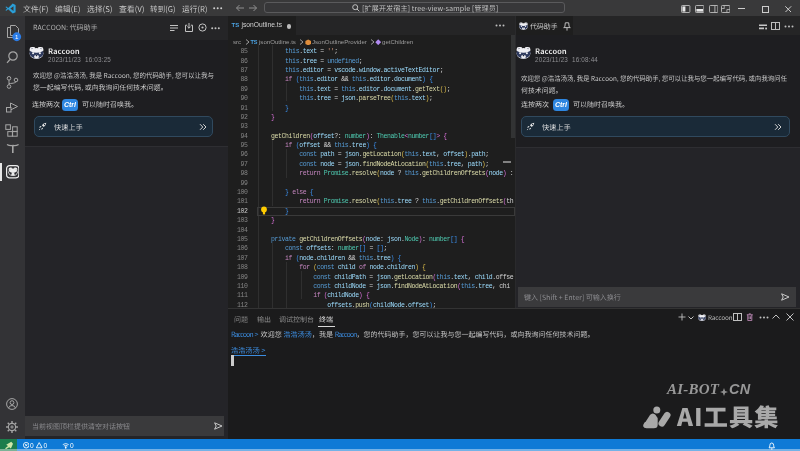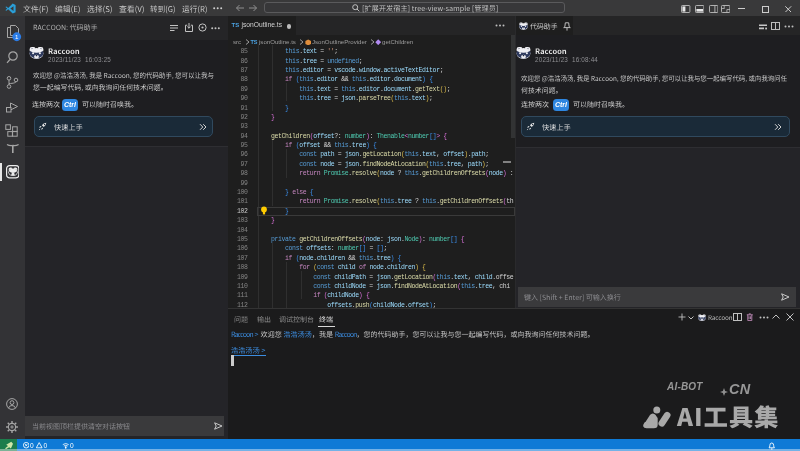--- a/index.html
+++ b/index.html
@@ -1047,21 +1047,21 @@
           <use href="#g3e"></use>
           <use href="#g3e" x="1000"></use>
           <use href="#g3f" x="2000"></use>
           <use href="#g3f" x="3000"></use>
           <use href="#g7f" x="4224"></use>
         </g>
       </g>
     </svg>
     <div style="position:absolute;left:230.5px;top:355px;width:35px;height:1px;background:#3c8de0"></div>
     <div style="position:absolute;left:230.5px;top:355px;width:3.2px;height:10.5px;background:#cccccc"></div>
-    <div style="position:absolute;left:667px;top:380.5px;font-family:Liberation Sans, sans-serif;font-weight:bold;font-style:italic;font-size:10px;letter-spacing:0.2px;color:#979797">AI-BOT</div>
+    <div style="position:absolute;left:667px;top:380.5px;font-family:Liberation Serif, serif;font-weight:bold;font-style:italic;font-size:15px;letter-spacing:0.2px;color:#979797">AI-BOT</div>
     <svg style="position:absolute;left:719.5px;top:388px" width="8" height="8" viewBox="0 0 8 8">
       <path fill="#909090" d="M4 0 5.1 2.9 8 4 5.1 5.1 4 8 2.9 5.1 0 4 2.9 2.9Z"></path>
     </svg>
     <div style="position:absolute;left:729px;top:380.5px;font-family:'Liberation Sans';font-weight:bold;font-style:italic;font-size:14.5px;letter-spacing:0.2px;color:#979797">CN</div>
     <svg style="position:absolute;left:640px;top:402px" width="34" height="28" viewBox="0 0 34 28">
       <g fill="#a9a9a9" stroke="#a9a9a9">
 <circle cx="16.8" cy="8" r="3.5" stroke="none"></circle>
 <path d="M5.5 22.5 L11 14 Q12.8 11.8 14.6 14 L16.3 16.6 16.3 22.7 Q16.3 24.8 13.8 24.8 L6.5 24.8 Q3.2 24.8 5.5 21.5Z" stroke-width="2.8" stroke-linejoin="round"></path>
 <line x1="21.8" y1="21.3" x2="27.2" y2="13.2" stroke-width="6.6" stroke-linecap="round"></line>
 </g>

